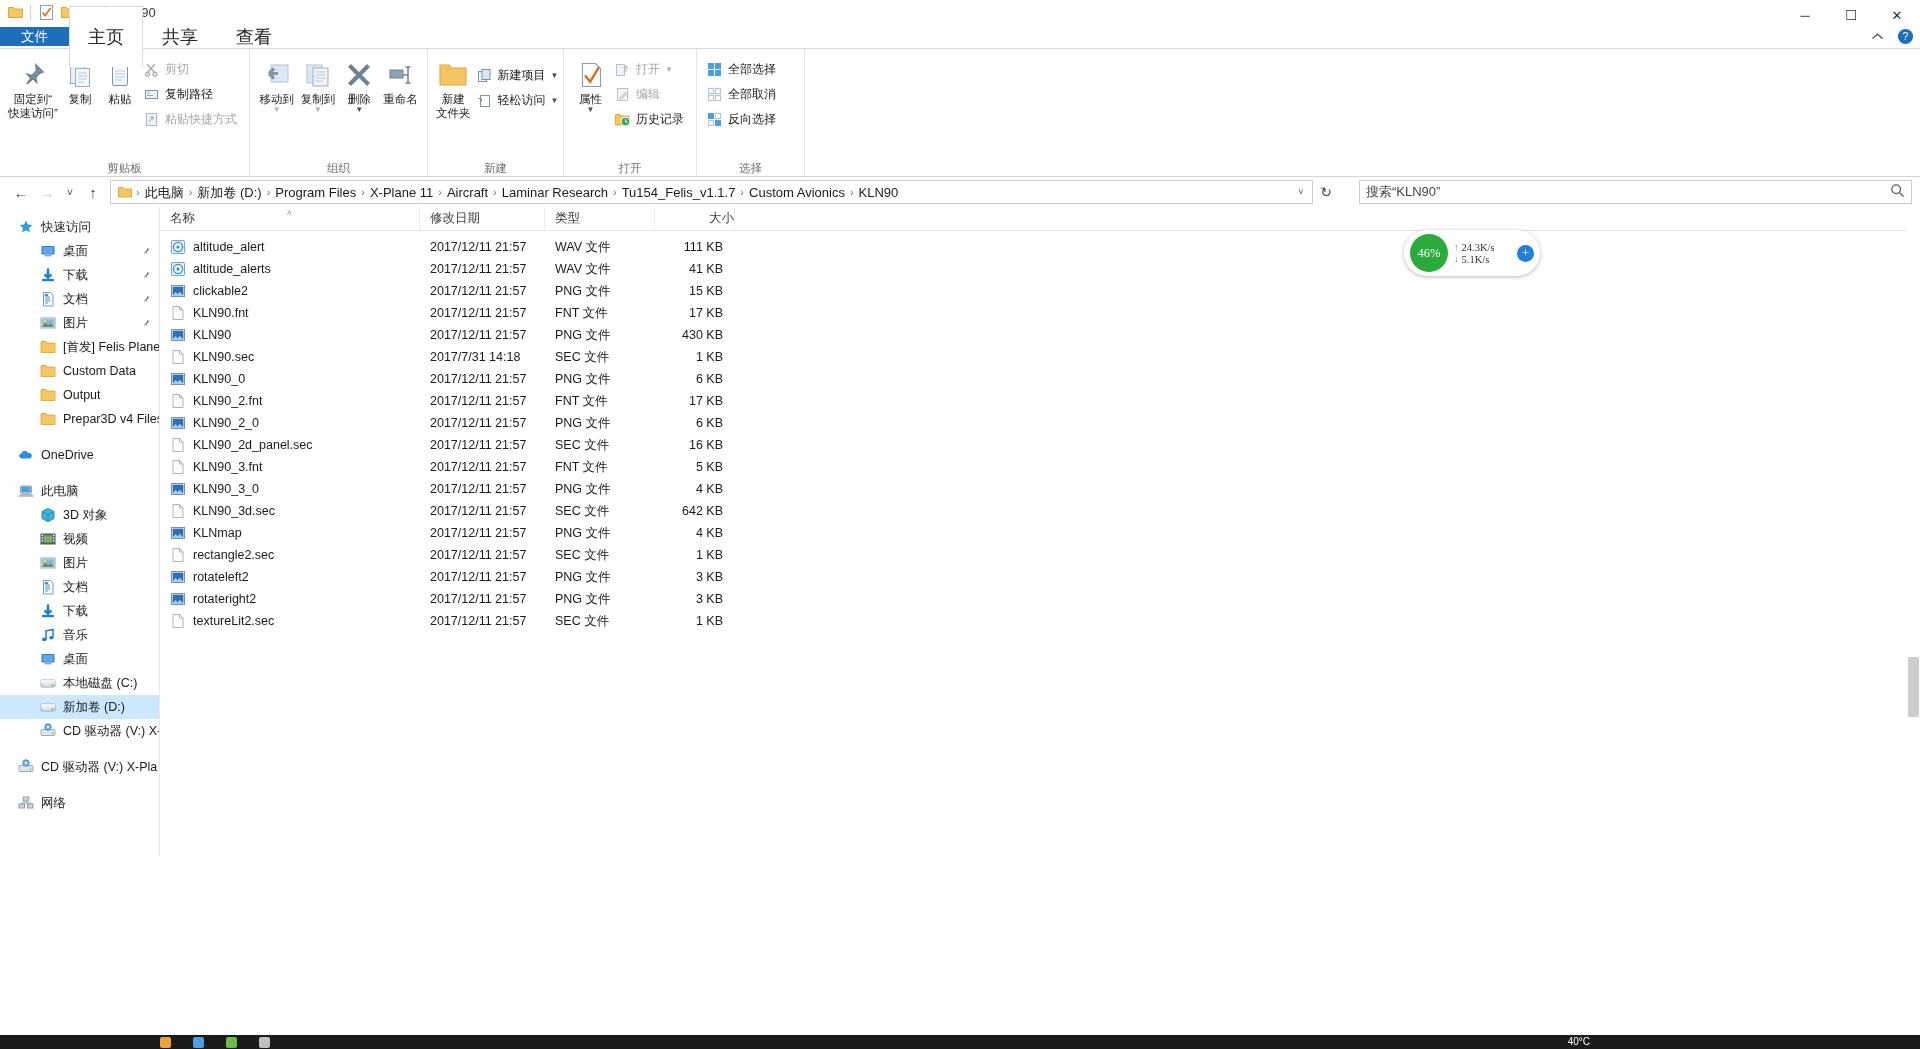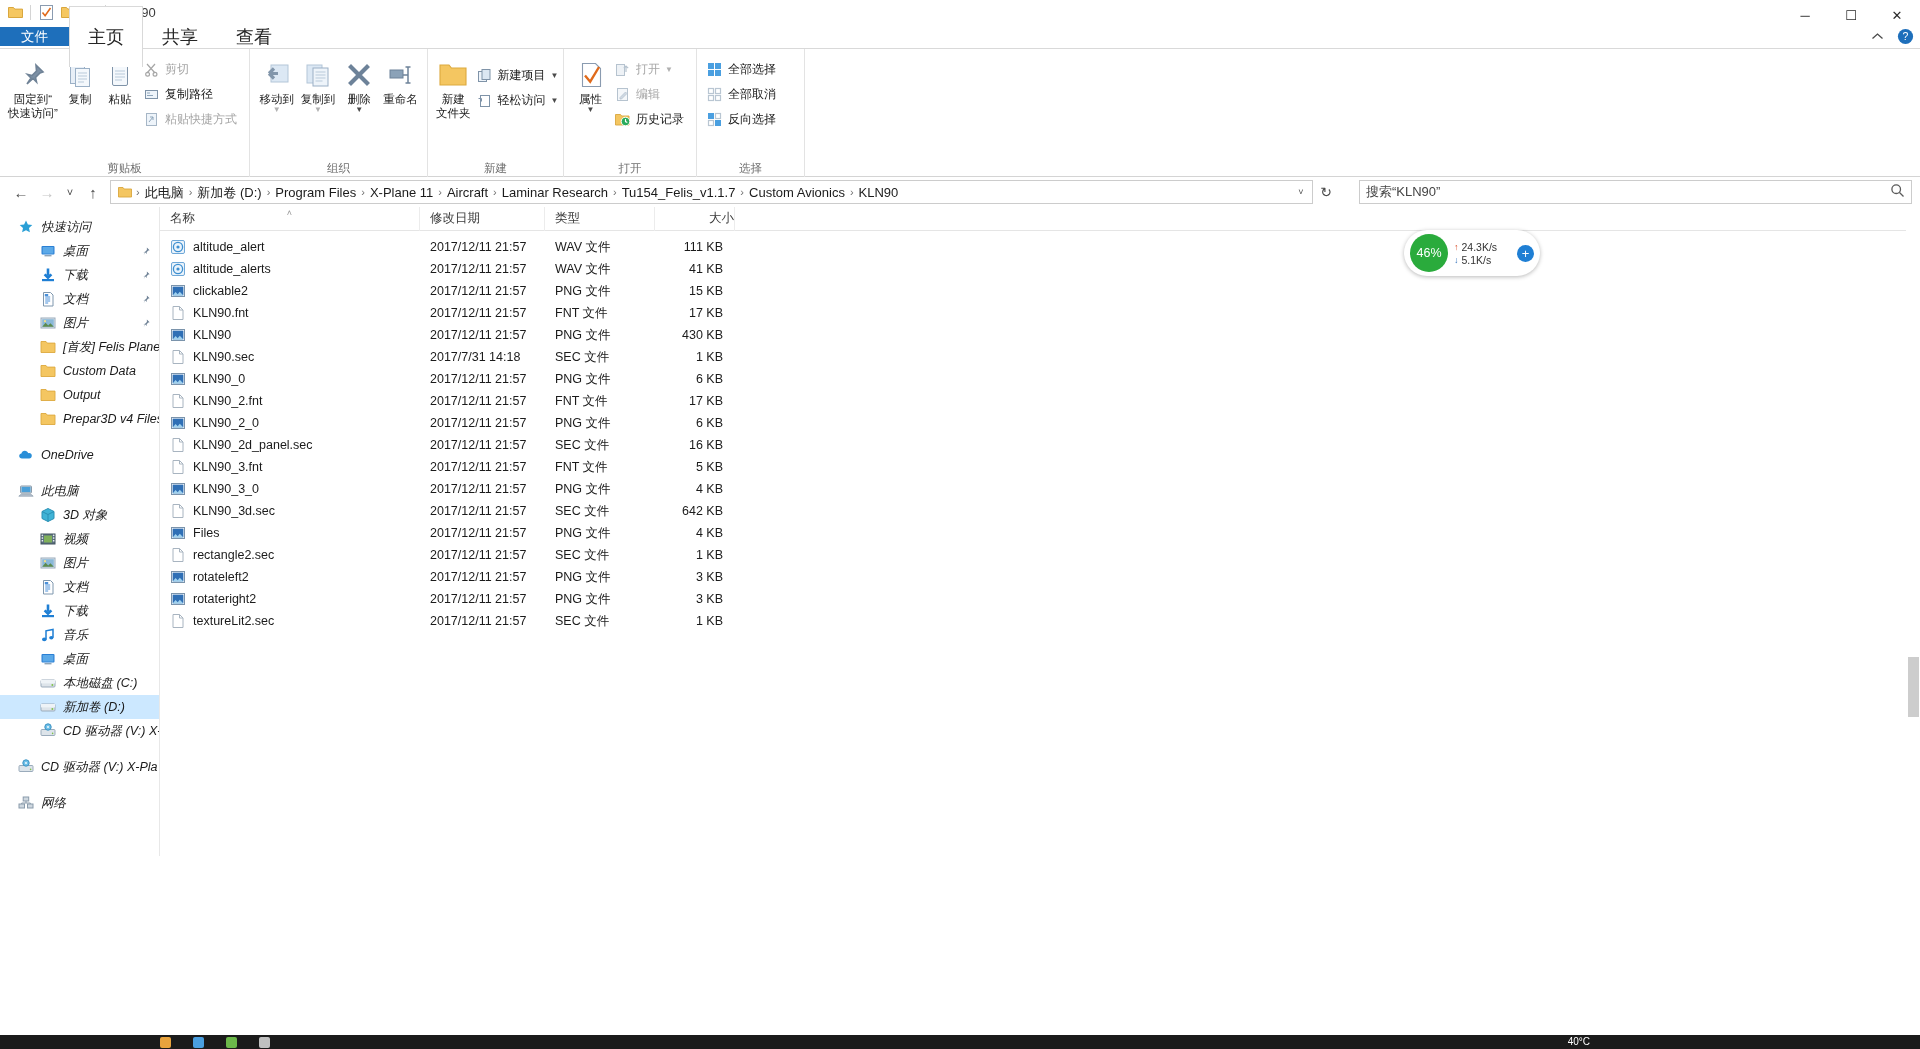--- a/index.html
+++ b/index.html
@@ -116,21 +116,21 @@
     flex: 1; height: 24px; border: 1px solid #cccccc; background: #fff;
     display: flex; align-items: center; padding: 0 6px; margin-left: 20px;
     font-size: 13px; color: #444;
   }
   .searchbox .stxt { flex: 1; }
 
   
   .main { display: flex; height: 649px; position: relative; }
   .nav-pane {
     width: 160px; background: #ffffff; border-right: 1px solid #e8e8e8;
-    padding-top: 8px; overflow: hidden; font-size: 12.5px; color: #1b1b1b; font-style: italic;
+    padding-top: 8px; overflow: hidden; font-size: 12.5px; color: #1b1b1b;
   }
   .nav-item {
     display: flex; align-items: center; height: 24px; padding-left: 22px; gap: 7px;
     white-space: nowrap;
   }
   .nav-item.indent1 { padding-left: 40px; }
   .nav-item.root { padding-left: 18px; font-weight: normal; }
   .nav-item.selected { background: #cce8ff; }
   .nav-gap { height: 12px; }
   .nav-ico { width: 16px; height: 16px; display: flex; align-items: center; justify-content: center; flex-shrink: 0; }
@@ -167,21 +167,21 @@
     font-size: 12px; color: #1b1b1b; position: relative;
   }
   .view-btns { margin-left: auto; display: flex; gap: 2px; padding-right: 8px; }
   .view-btn { width: 22px; height: 22px; display: flex; align-items: center; justify-content: center; }
   .view-btn.active { background: #cce8ff; }
 
   
   .netwidget {
     position: absolute; left: 1404px; top: 230px; width: 136px; height: 46px;
     background: #ffffff; border-radius: 23px; box-shadow: 0 1px 4px rgba(0,0,0,.28);
-    display: flex; align-items: center; padding: 0 6px; gap: 6px;
+    display: flex; align-items: center; padding: 0 6px; gap: 6px; font-family: Liberation Serif, serif;
   }
   .cpu-circle {
     width: 38px; height: 38px; border-radius: 50%; background: #2aab3c;
     color: #fff; font-size: 12.5px; display: flex; align-items: center; justify-content: center;
     flex-shrink: 0;
   }
   .speeds { display: flex; flex-direction: column; justify-content: center; gap: 1px; font-size: 10.5px; color: #333; }
   .spd { display: flex; align-items: center; gap: 3px; white-space: nowrap; }
   .spd .ar { font-size: 9px; }
   .spd .up { color: #d94f2b; }
@@ -1043,21 +1043,21 @@
           </div>
           <div class="row">
             <div class="cell c-name">
               <span class="f-ico">
                 <svg width="16" height="16" viewBox="0 0 16 16">
                   <rect x="1.5" y="2.5" width="13" height="11" fill="#fff" stroke="#7a93ab"></rect>
                   <rect x="2.6" y="3.6" width="10.8" height="8.8" fill="#2f6fb5"></rect>
                   <path d="M2.6 12.4l3-3.4 2.1 2.2 2.1-2.4 3.6 3.6z" fill="#9fd1ee"></path>
                 </svg>
               </span>
-              <span>Files</span>
+              <span>KLNmap</span>
             </div>
             <div class="cell c-date">2017/12/11 21:57</div>
             <div class="cell c-type">PNG 文件</div>
             <div class="cell size c-size">4 KB</div>
           </div>
           <div class="row">
             <div class="cell c-name">
               <span class="f-ico">
                 <svg width="16" height="16" viewBox="0 0 16 16">
                   <path d="M3 1.5h6.5L13 5v9.5H3z" fill="#fff" stroke="#a8b4c0"></path>

